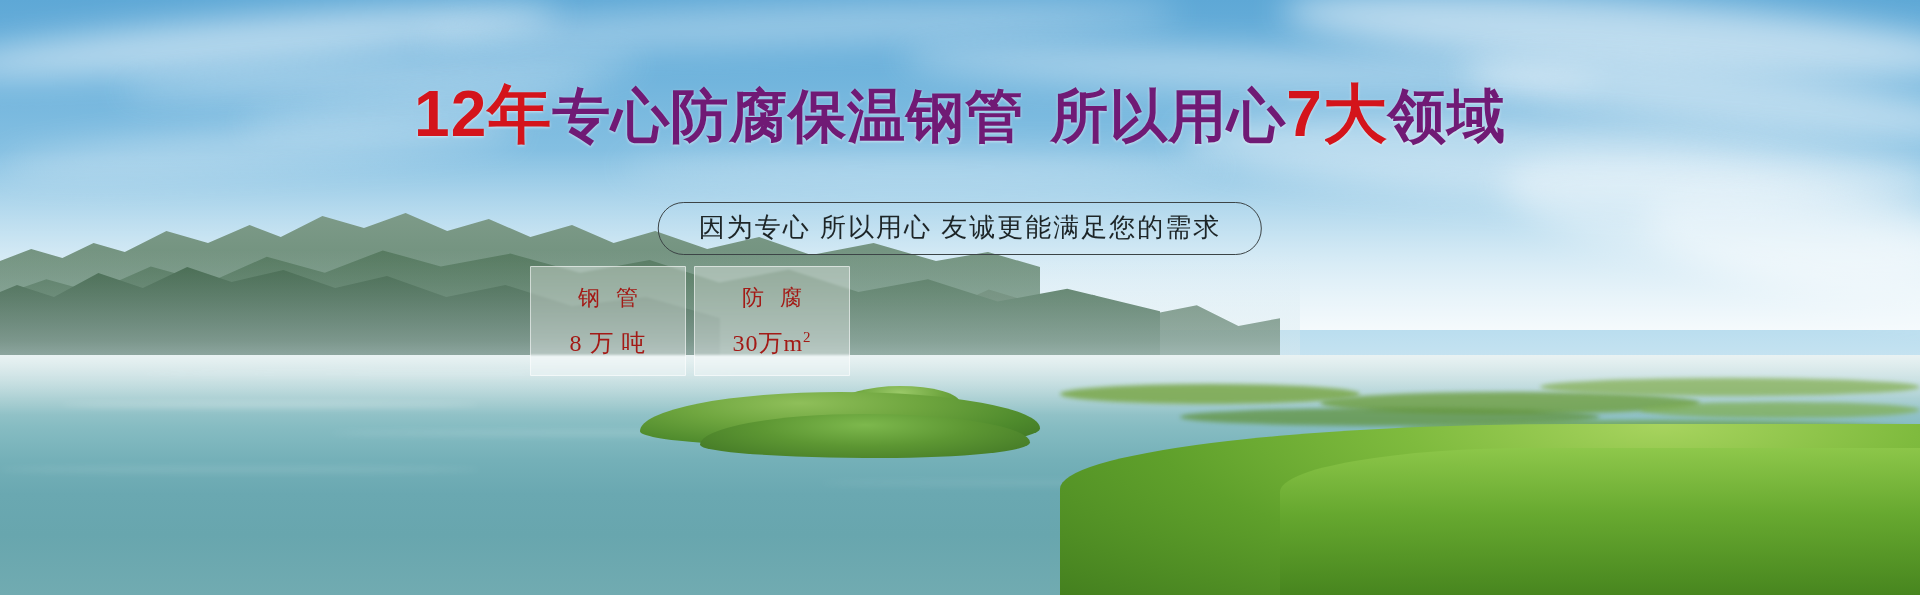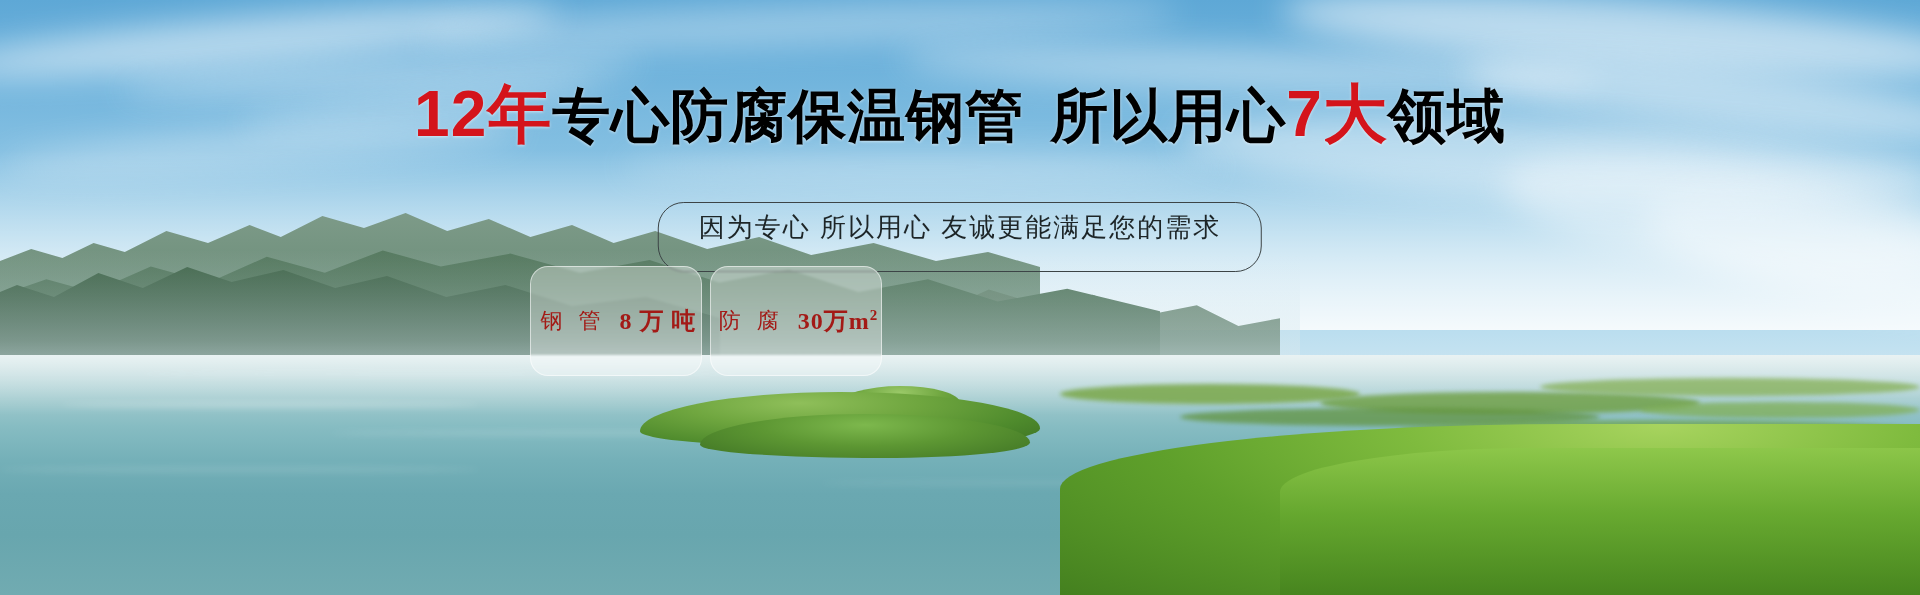--- a/index.html
+++ b/index.html
@@ -180,66 +180,66 @@
     text-align:center;
     font-size:58px;
     font-weight:bold;
     letter-spacing:1px;
     line-height:1;
     white-space:nowrap;
     font-family:"Liberation Sans", sans-serif;
     text-shadow:0 1px 3px rgba(255,255,255,.55);
   }
   .hl-red   { color:#d4141b; font-size:64px; }
-  .hl-dark  { color:#000000;margin-top:28px; }
+  .hl-dark  { color:#701a75;margin-top:28px; }
   .hl-gap   { display:inline-block; width:26px; }
 
   .subtitle-pill {
     position:absolute; left:50%; top:202px;
     transform:translateX(-50%);
     border:1px solid #3c4446;
     border-radius:26px;
-    padding:7px 40px 26px;
+    padding:7px 40px 9px;
     font-size:26px;
     color:#1d2527;
     letter-spacing:2px;
     white-space:nowrap;
     background:transparent;
   }
 
   
   .cards {
     position:absolute; left:530px; top:266px;
     display:flex;
     gap:8px;
   }
   .card {
-    width:172px; height:110px;
-    border-radius:18px;
+    width:156px; height:110px;
+    border-radius:1px;
     background:rgba(255,255,255,0.34);
     border:1px solid rgba(255,255,255,0.55);
     display:flex;
-    flex-direction:row;
+    flex-direction:column;
     align-items:center;
     justify-content:center;
     gap:14px;
     backdrop-filter:blur(1px);
   }
   .card-title {
     color:#a31a16;
     font-size:22px;
     letter-spacing:5px;
     text-indent:5px;
     font-weight:500;
   }
   .card-value {
     color:#a31a16;
     font-size:24px;
     letter-spacing:1px;
-    font-weight:700;
+    font-weight:400;
     font-family:"Liberation Serif", serif;
   }
   .card-value sup { font-size:15px; }
 </style>
 </head>
 <body>
 
 <div class="banner">
 
   <div class="sky"></div>

